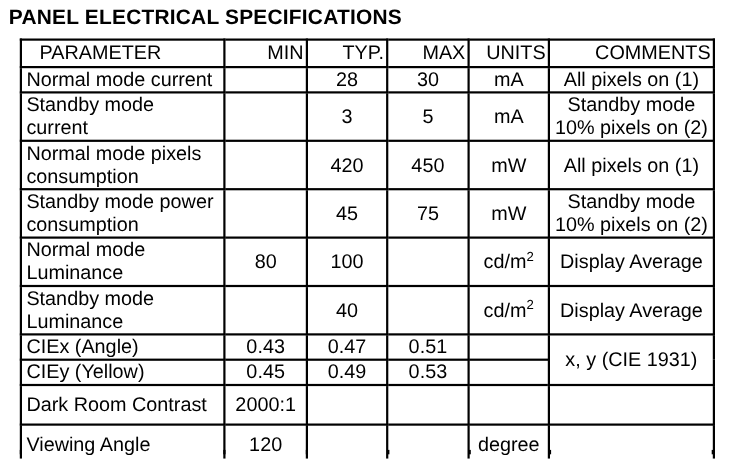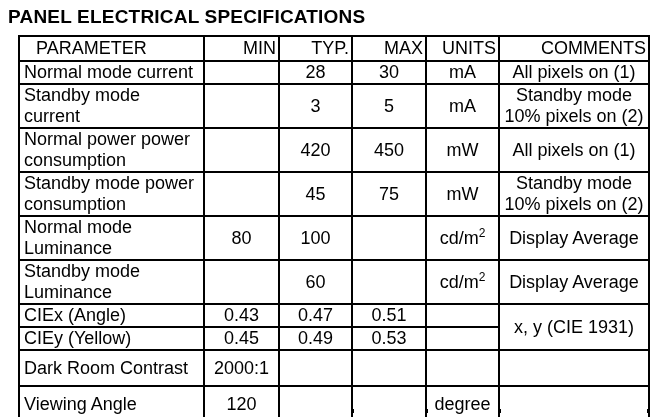--- a/index.html
+++ b/index.html
@@ -125,21 +125,21 @@
         <td class="c-param">Standby mode
 current</td>
         <td class="c-num"></td>
         <td class="c-num">3</td>
         <td class="c-num">5</td>
         <td class="c-units"><span>mA</span></td>
         <td class="c-comments">Standby mode
 10% pixels on (2)</td>
       </tr>
       <tr class="r-d">
-        <td class="c-param">Normal power power
+        <td class="c-param">Normal mode pixels
 consumption</td>
         <td class="c-num"></td>
         <td class="c-num">420</td>
         <td class="c-num">450</td>
         <td class="c-units"><span>mW</span></td>
         <td class="c-comments">All pixels on (1)</td>
       </tr>
       <tr class="r-d">
         <td class="c-param">Standby mode power
 consumption</td>
@@ -156,21 +156,21 @@
         <td class="c-num">80</td>
         <td class="c-num">100</td>
         <td class="c-num"></td>
         <td class="c-units"><span>cd/m</span><sup>2</sup></td>
         <td class="c-comments">Display Average</td>
       </tr>
       <tr class="r-d2">
         <td class="c-param">Standby mode
 Luminance</td>
         <td class="c-num"></td>
-        <td class="c-num">60</td>
+        <td class="c-num">40</td>
         <td class="c-num"></td>
         <td class="c-units"><span>cd/m</span><sup>2</sup></td>
         <td class="c-comments">Display Average</td>
       </tr>
       <tr class="r-s">
         <td class="c-param">CIEx (Angle)</td>
         <td class="c-num">0.43</td>
         <td class="c-num">0.47</td>
         <td class="c-num">0.51</td>
         <td class="c-units"><span></span></td>

